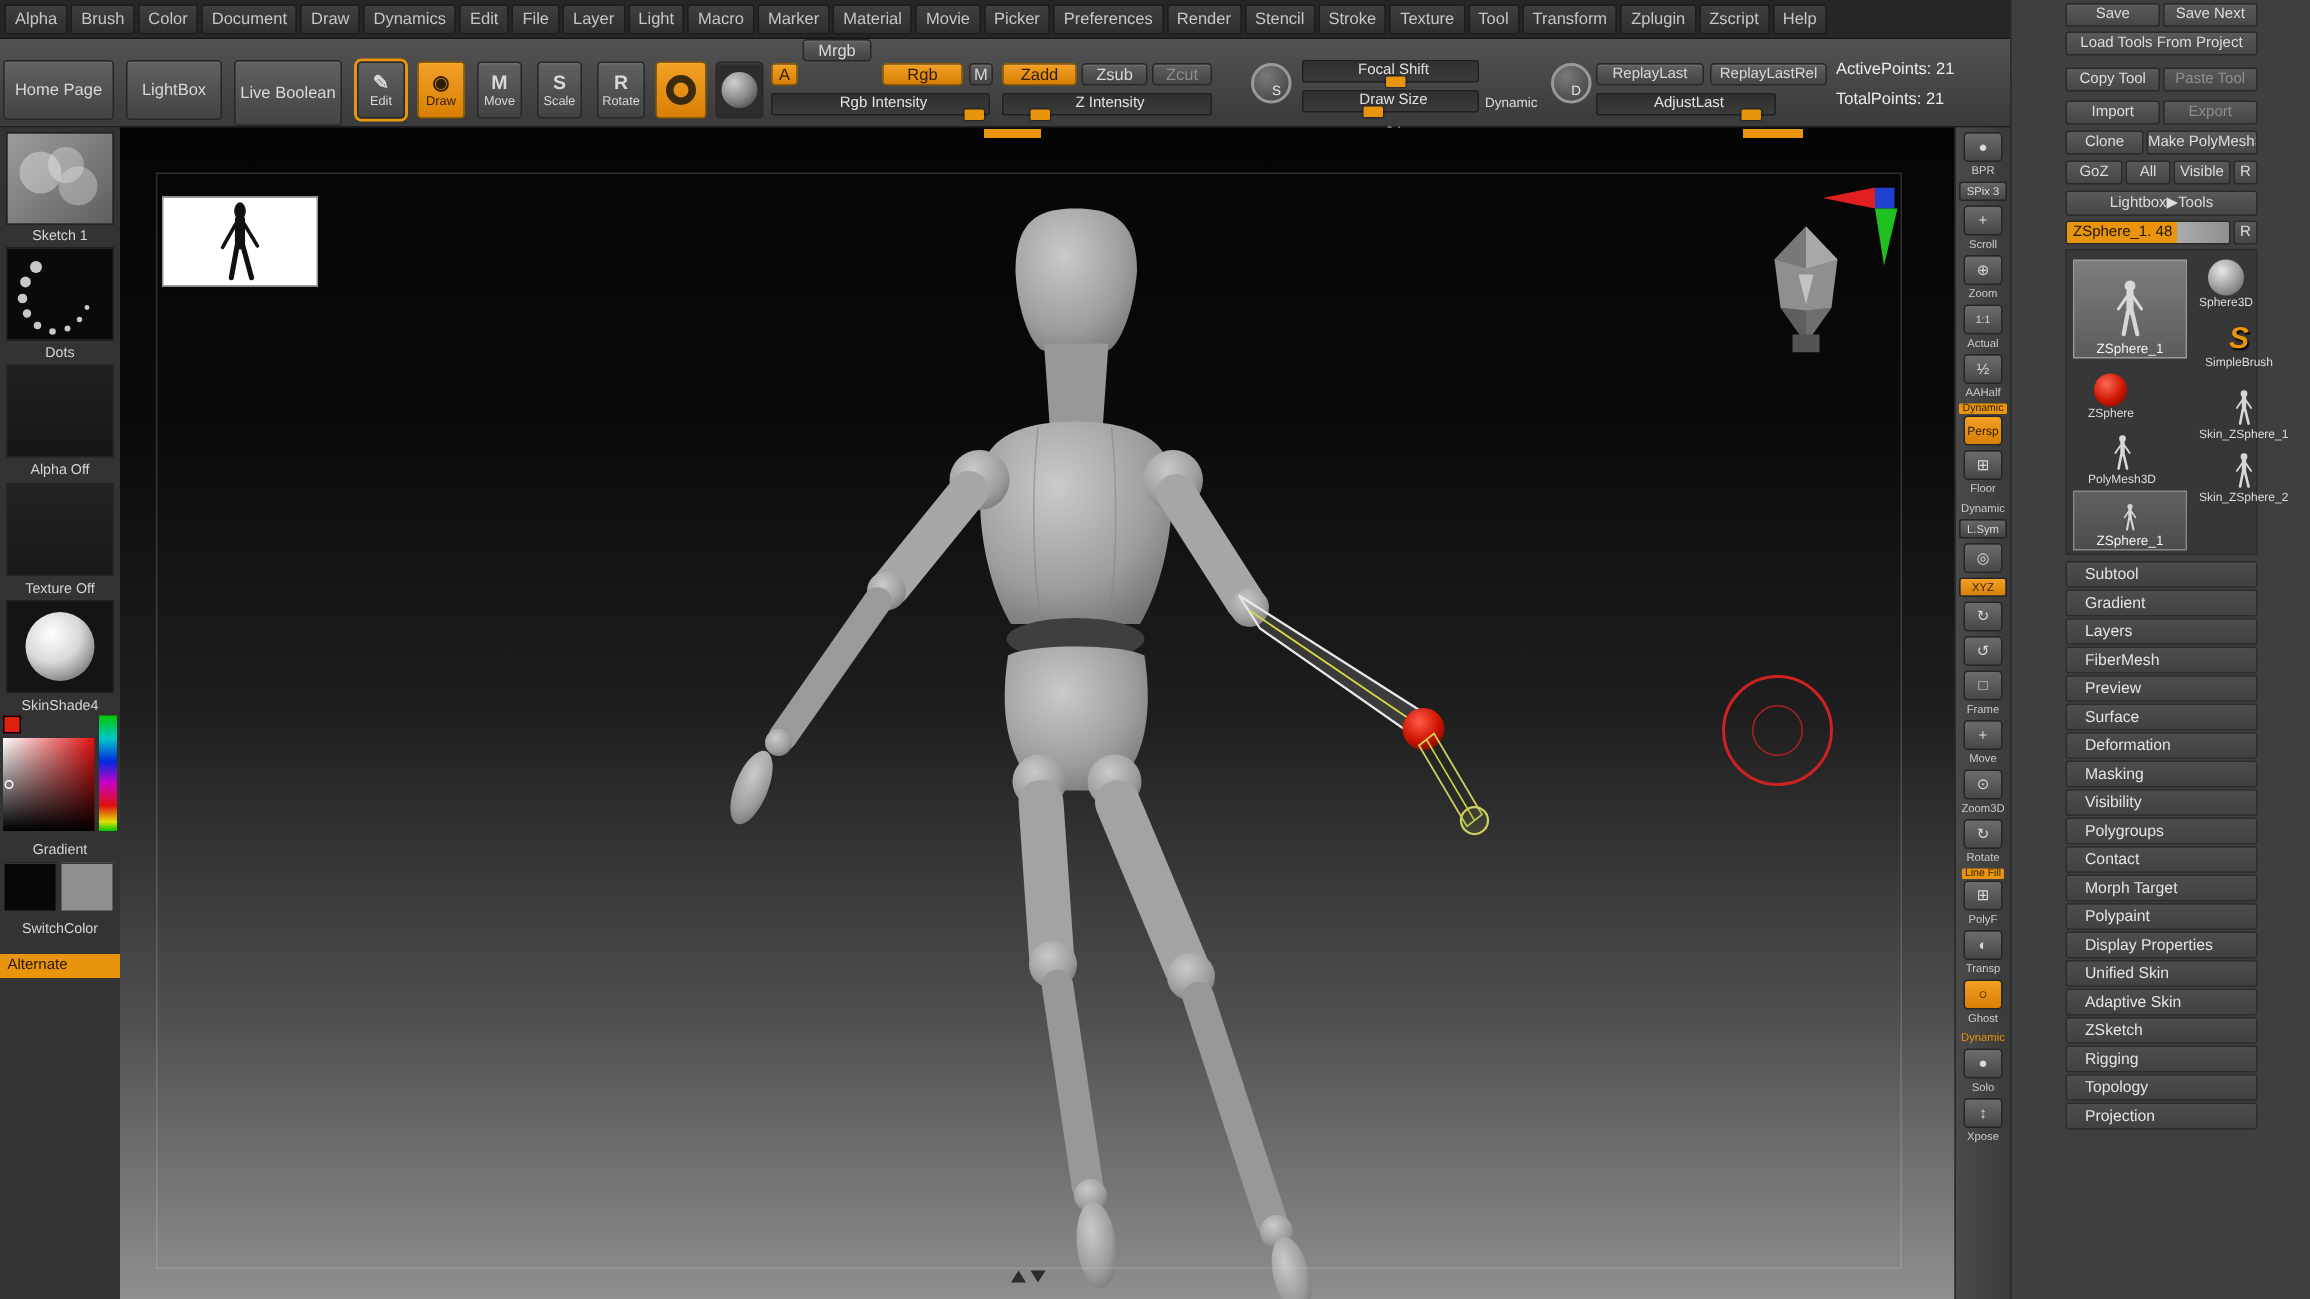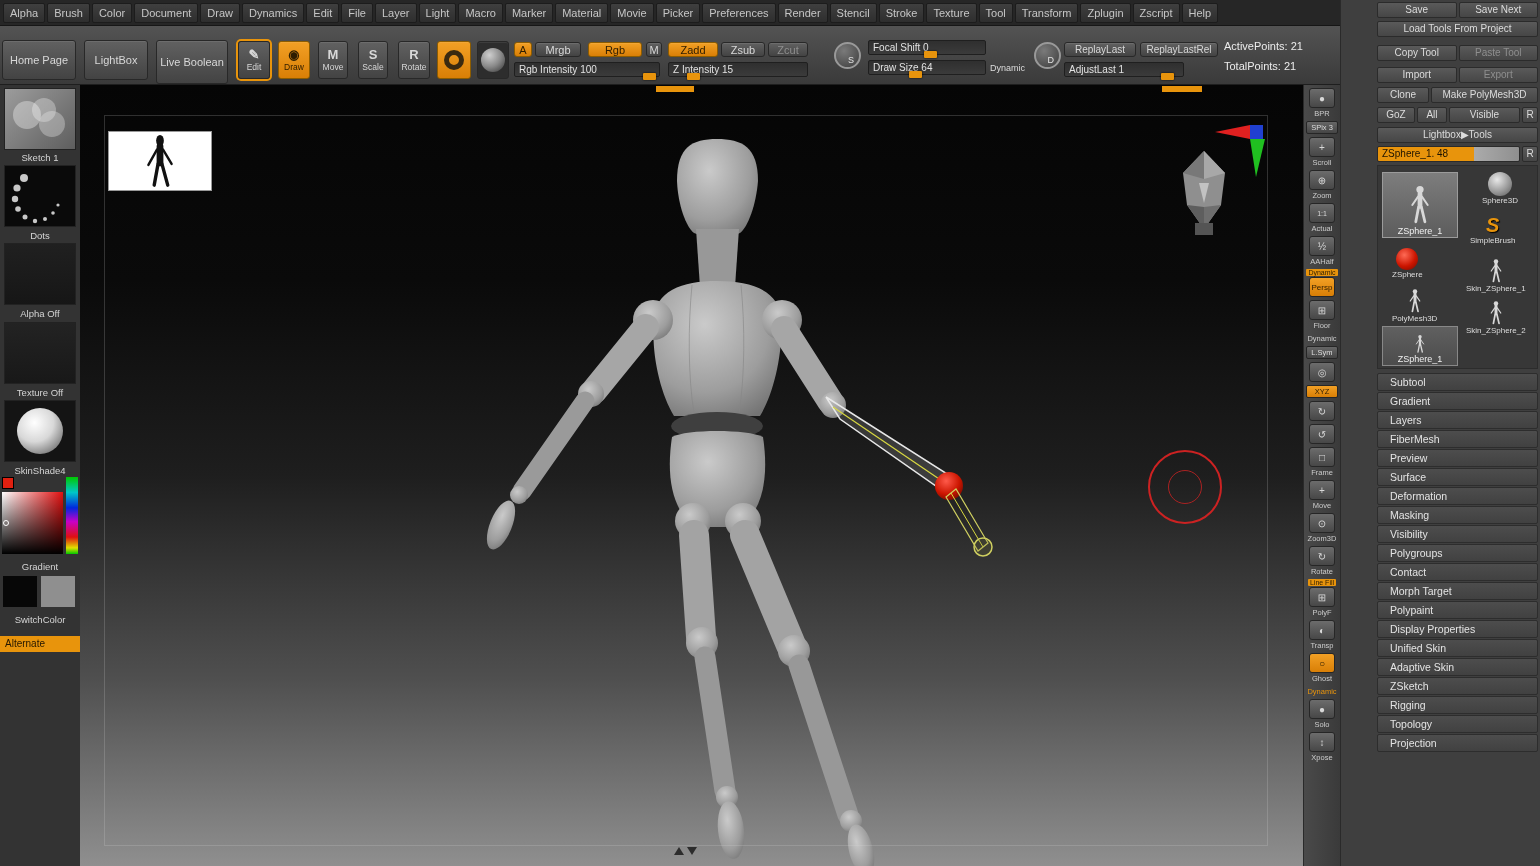--- a/index.html
+++ b/index.html
@@ -18,21 +18,21 @@
              background:linear-gradient(#535353,#3a3a3a); border-bottom:1px solid #1e1e1e; }
   .tb-btn { position:absolute; background:linear-gradient(#616161,#434343); border:1px solid #282828;
             border-radius:3px; color:#d8d8d8; font-size:11px; display:flex; align-items:center;
             justify-content:center; box-shadow:inset 0 1px 0 rgba(255,255,255,.08); white-space:nowrap; }
   .tb-tool { flex-direction:column; gap:1px; font-size:8.5px; }
   .tb-tool .glyph { font-size:13px; line-height:13px; font-weight:bold; }
   .orange { background:linear-gradient(#f2a025,#d97f06) !important; color:#2e1d00 !important; border-color:#8d5c00 !important; }
   .sel { box-shadow:0 0 0 2px #e8940c; }
   .dim { color:#8f8f8f !important; }
   .tb-slider { position:absolute; height:15px; background:linear-gradient(#2f2f2f,#3b3b3b); border:1px solid #1f1f1f;
-               border-radius:2px; color:#e2e2e2; font-size:10px; display:flex; align-items:center; padding-left:4px; }
+               border-radius:2px; color:#e2e2e2; font-size:10px; display:flex; align-items:center; padding-left:4px;flex-direction:column; }
   .sl-handle { position:absolute; bottom:-4px; width:13px; height:7px; background:#e8940c; border-radius:1px;
                box-shadow:0 0 2px #000; }
   .tb-circle { position:absolute; width:27px; height:27px; border-radius:50%; border:2px solid #999;
                background:radial-gradient(circle at 35% 30%, #7a7a7a, #3d3d3d); color:#e5e5e5; font-size:9px;
                display:flex; align-items:flex-end; justify-content:flex-end; padding:2px 5px; }
   .tb-text { position:absolute; color:#ececec; font-size:11px; white-space:nowrap; }
   .tb-mark { position:absolute; height:6px; background:#e8940c; z-index:8; }
 
   
   .sidebar { position:absolute; left:0; top:85px; width:80px; height:781px; background:#333; }
@@ -65,21 +65,21 @@
   .shelf-lab { font-size:7.5px; color:#ccc; margin-top:1px; white-space:nowrap; }
   .shelf-sub { font-size:7px; color:#2e1d00; background:#e8940c; padding:0 2px; border-radius:1px; margin-bottom:1px; }
   .shelf-item.on .shelf-ico { background:linear-gradient(#f2a025,#d97f06); color:#2e1d00; }
   .shelf-texttile { width:32px; height:13px; background:linear-gradient(#666,#454545); border:1px solid #262626;
                     border-radius:2px; color:#ddd; font-size:7.5px; display:flex; align-items:center; justify-content:center; }
   .shelf-texttile.on { background:linear-gradient(#f2a025,#d97f06); color:#2e1d00; }
 
   
   .tool-panel { position:absolute; left:1340px; top:0; width:200px; height:866px; background:#3f3f3f;
                 border-left:1px solid #2a2a2a; }
-  .tp-content { position:absolute; left:36px; top:2px; width:161px; }
+  .tp-content { position:absolute; left:36px; top:2px; width:128px; }
   .tp-row { display:flex; gap:2px; margin-bottom:3px; }
   .tp-btn { flex:1; background:linear-gradient(#5a5a5a,#464646); border:1px solid #2b2b2b; border-radius:2px;
             color:#dcdcdc; font-size:10px; text-align:center; padding:1px 0 2px; white-space:nowrap; overflow:hidden; }
   .tool-slider { flex:1; position:relative; background:linear-gradient(90deg,#e8940c 0%,#e8940c 68%,#ababab 68%,#8f8f8f 100%);
                  border:1px solid #2b2b2b; border-radius:2px; color:#1e1400; font-size:10px; padding:1px 4px 2px; }
   .thumbs { position:relative; height:204px; background:#373737; border:1px solid #2c2c2c; margin-bottom:4px; }
   .thumb-tile { position:absolute; display:flex; flex-direction:column; align-items:center; color:#ddd; font-size:8px; }
   .thumb-big { position:absolute; background:linear-gradient(#7d7d7d,#5c5c5c); border:1px solid #9b9b9b;
                display:flex; flex-direction:column; align-items:center; justify-content:flex-end;
                color:#f0f0f0; font-size:9px; padding-bottom:1px; }
@@ -162,21 +162,21 @@
   </div>
 
   <div class="tb-btn orange" style="left:437px;top:15px;width:34px;height:38px">
     <span style="width:20px;height:20px;border-radius:50%;border:5px solid #3a2a10"></span>
   </div>
   <div class="tb-btn" style="left:477px;top:15px;width:32px;height:38px;background:#2d2d2d">
     <span style="width:24px;height:24px;border-radius:50%;background:radial-gradient(circle at 35% 30%, #cfcfcf, #8a8a8a 50%, #303030)"></span>
   </div>
 
   <div class="tb-btn orange" style="left:514px;top:16px;width:18px;height:15px">A</div>
-  <div class="tb-btn" style="left:535px;top:16px;width:46px;height:15px">Mrgb</div>
+  <div class="tb-btn" style="left:535px;top:0;width:46px;height:15px">Mrgb</div>
   <div class="tb-btn orange" style="left:588px;top:16px;width:54px;height:15px">Rgb</div>
   <div class="tb-btn" style="left:646px;top:16px;width:16px;height:15px">M</div>
   <div class="tb-btn orange" style="left:668px;top:16px;width:50px;height:15px">Zadd</div>
   <div class="tb-btn" style="left:721px;top:16px;width:44px;height:15px">Zsub</div>
   <div class="tb-btn dim" style="left:768px;top:16px;width:40px;height:15px">Zcut</div>
 
   <div class="tb-slider" style="left:514px;top:36px;width:146px">
     <span>Rgb Intensity</span>&nbsp;<span>100</span>
     <span class="sl-handle" style="left:128px"></span>
   </div>
@@ -496,21 +496,21 @@
       <div class="tp-btn" style="flex:0 0 16px">R</div>
     </div>
 
     <div class="thumbs">
       <div class="thumb-big" style="left:4px;top:6px;width:76px;height:66px">
         <svg width="28" height="42" viewBox="0 0 20 30">
             <use href="#minifig"></use>
           </svg>
         <span>ZSphere_1</span>
       </div>
-      <div class="thumb-tile" style="left:104px;top:6px">
+      <div class="thumb-tile" style="left:88px;top:6px">
         <span class="sphere-ico"></span>
         <span>Sphere3D</span>
       </div>
       <div class="thumb-tile" style="left:92px;top:48px">
         <span class="s-glyph">S</span>
         <span>SimpleBrush</span>
       </div>
       <div class="thumb-tile" style="left:14px;top:82px">
         <span class="red-sphere-ico"></span>
         <span>ZSphere</span>

